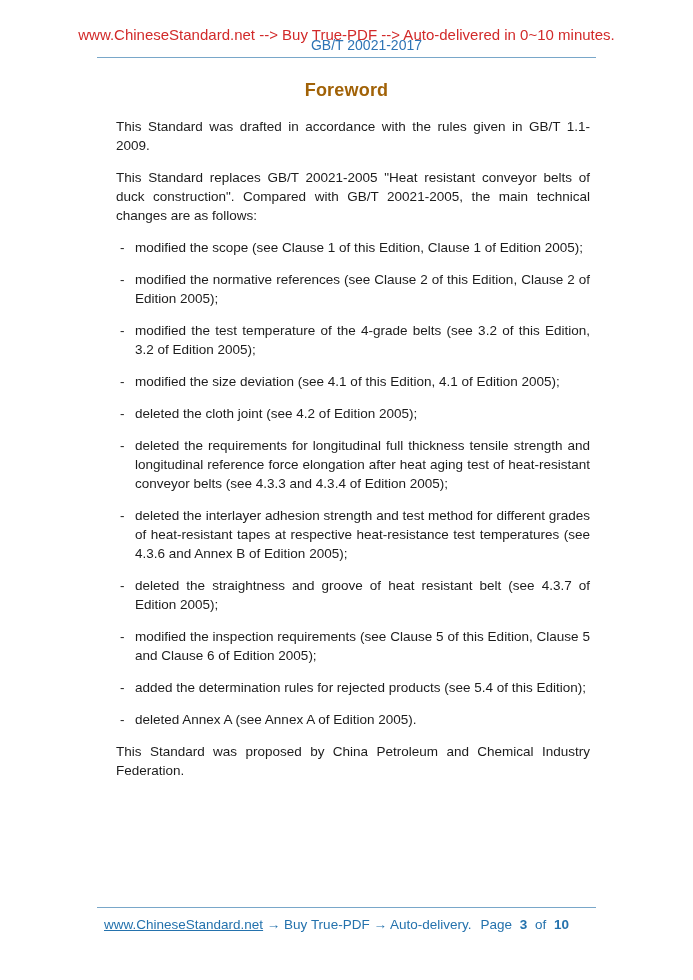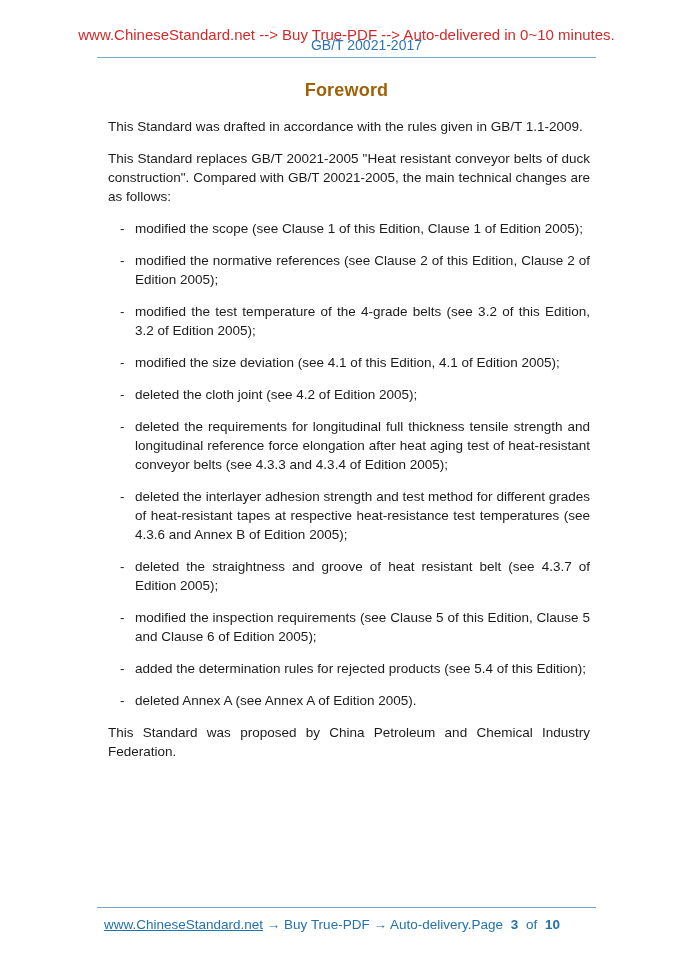--- a/index.html
+++ b/index.html
@@ -60,21 +60,21 @@
   .body-block {
     position: absolute;
     top: 117px;
     left: 104px;
     width: 486px;
     color: #1c1c1c;
     font-size: 13.5px;
     line-height: 19px;
     text-align: justify;
   }
-  .body-block p { margin: 0 0 13px 4px; }
+  .body-block p { margin: 0 0 13px 12px; }
   .change-item {
     display: flex;
     margin: 0 0 13px 0;
     padding-left: 16px;
   }
   .change-item .marker {
     flex: none;
     width: 15px;
     text-align: left;
   }
@@ -102,21 +102,21 @@
     font-size: 13.5px;
     line-height: 17px;
   }
   .footer-link {
     color: #2472ad;
     text-decoration: underline;
     cursor: pointer;
   }
   .page-indicator .num { font-weight: bold; }
   .page-indicator span { margin-left: 4px; }
-  .page-indicator span:first-child { margin-left: 0; }
+  .page-indicator span:first-child { margin-left: 9px; }
 </style>
 </head>
 <body>
 
 <div class="page">
 
   <div class="promo-banner">www.ChineseStandard.net --&gt; Buy True-PDF --&gt; Auto-delivered in 0~10 minutes.</div>
 
   <div class="doc-number">GB/T 20021-2017</div>
 

